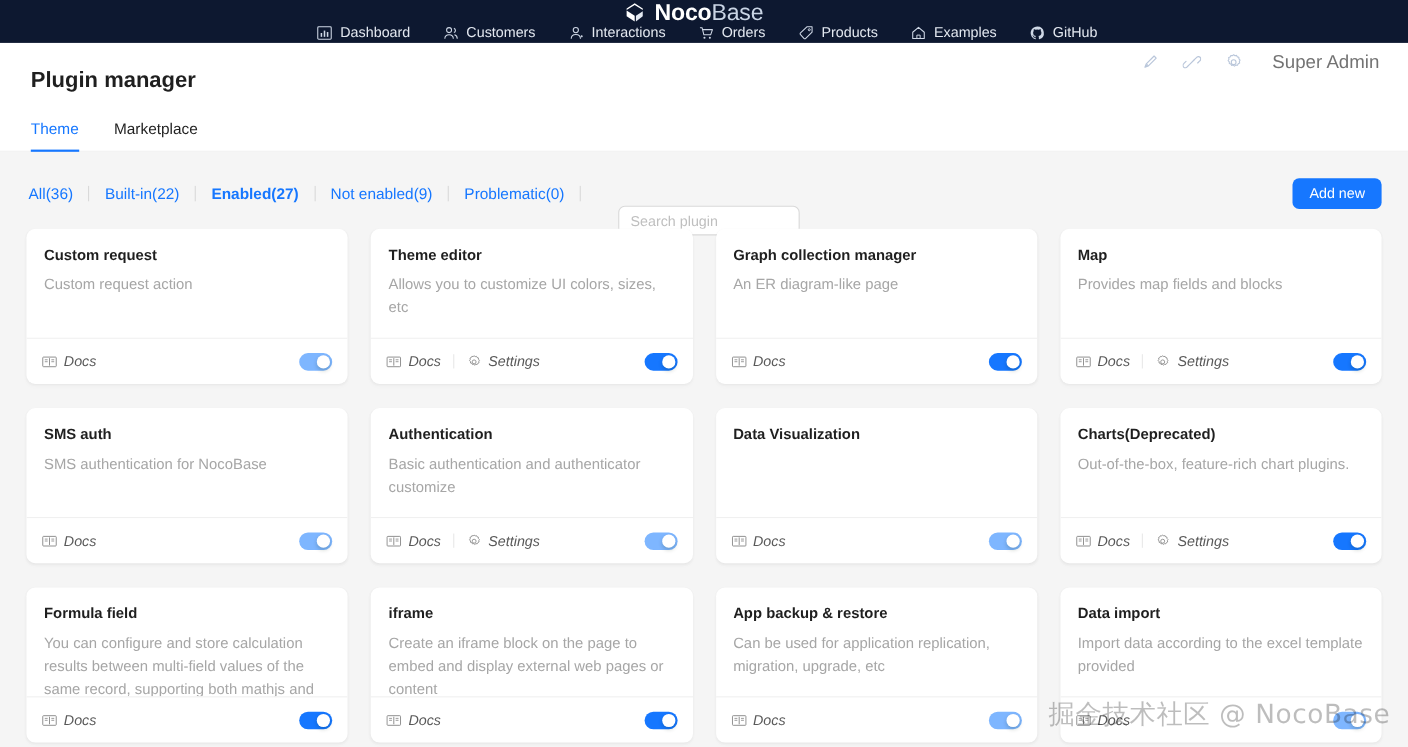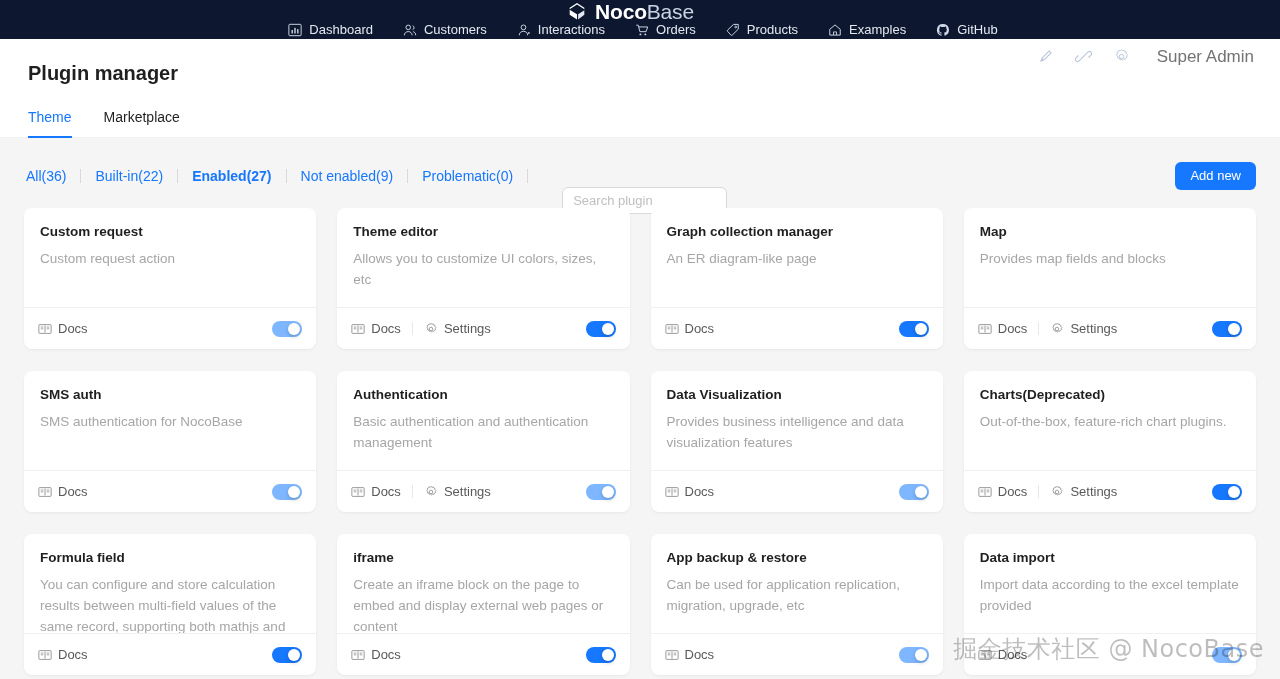--- a/index.html
+++ b/index.html
@@ -201,20 +201,21 @@
     line-height: 21px;
     color: #a6a6a6;
   }
   .card-footer {
     flex: 0 0 auto;
     border-top: 1px solid #f0f0f0;
     height: 42px;
     display: flex;
     align-items: center;
     padding: 0 14px;
+    font-style: italic;
   }
   .foot-actions { display: flex; align-items: center; }
   .foot-link {
     display: flex;
     align-items: center;
     gap: 6px;
     font-size: 13px;
     color: #595959;
     cursor: pointer;
     white-space: nowrap;
@@ -515,21 +516,21 @@
               </span>
             </div>
             <div class="switch light">
               <span class="knob"></span>
             </div>
           </div>
         </div>
         <div class="card">
           <div class="card-body">
             <div class="card-title">Authentication</div>
-            <div class="card-desc">Basic authentication and authentication management</div>
+            <div class="card-desc">Basic authentication and authenticator customize</div>
           </div>
           <div class="card-footer">
             <div class="foot-actions">
               <span class="foot-link">
                 <svg width="14" height="14" viewBox="0 0 16 16">
                   <rect x="1" y="3" width="14" height="10" rx="0.8" fill="none" stroke="#8c8c8c" stroke-width="1"></rect>
                   <path d="M8 4.1v7.8" stroke="#8c8c8c" stroke-width="1"></path>
                   <path d="M3.1 5.8h3M3.1 7.8h3M9.9 5.8h3M9.9 7.8h3" stroke="#8c8c8c" stroke-width="0.9"></path>
                 </svg>
                 <span>Docs</span>
@@ -544,21 +545,20 @@
               </span>
             </div>
             <div class="switch light">
               <span class="knob"></span>
             </div>
           </div>
         </div>
         <div class="card">
           <div class="card-body">
             <div class="card-title">Data Visualization</div>
-            <div class="card-desc">Provides business intelligence and data visualization features</div>
           </div>
           <div class="card-footer">
             <div class="foot-actions">
               <span class="foot-link">
                 <svg width="14" height="14" viewBox="0 0 16 16">
                   <rect x="1" y="3" width="14" height="10" rx="0.8" fill="none" stroke="#8c8c8c" stroke-width="1"></rect>
                   <path d="M8 4.1v7.8" stroke="#8c8c8c" stroke-width="1"></path>
                   <path d="M3.1 5.8h3M3.1 7.8h3M9.9 5.8h3M9.9 7.8h3" stroke="#8c8c8c" stroke-width="0.9"></path>
                 </svg>
                 <span>Docs</span>

